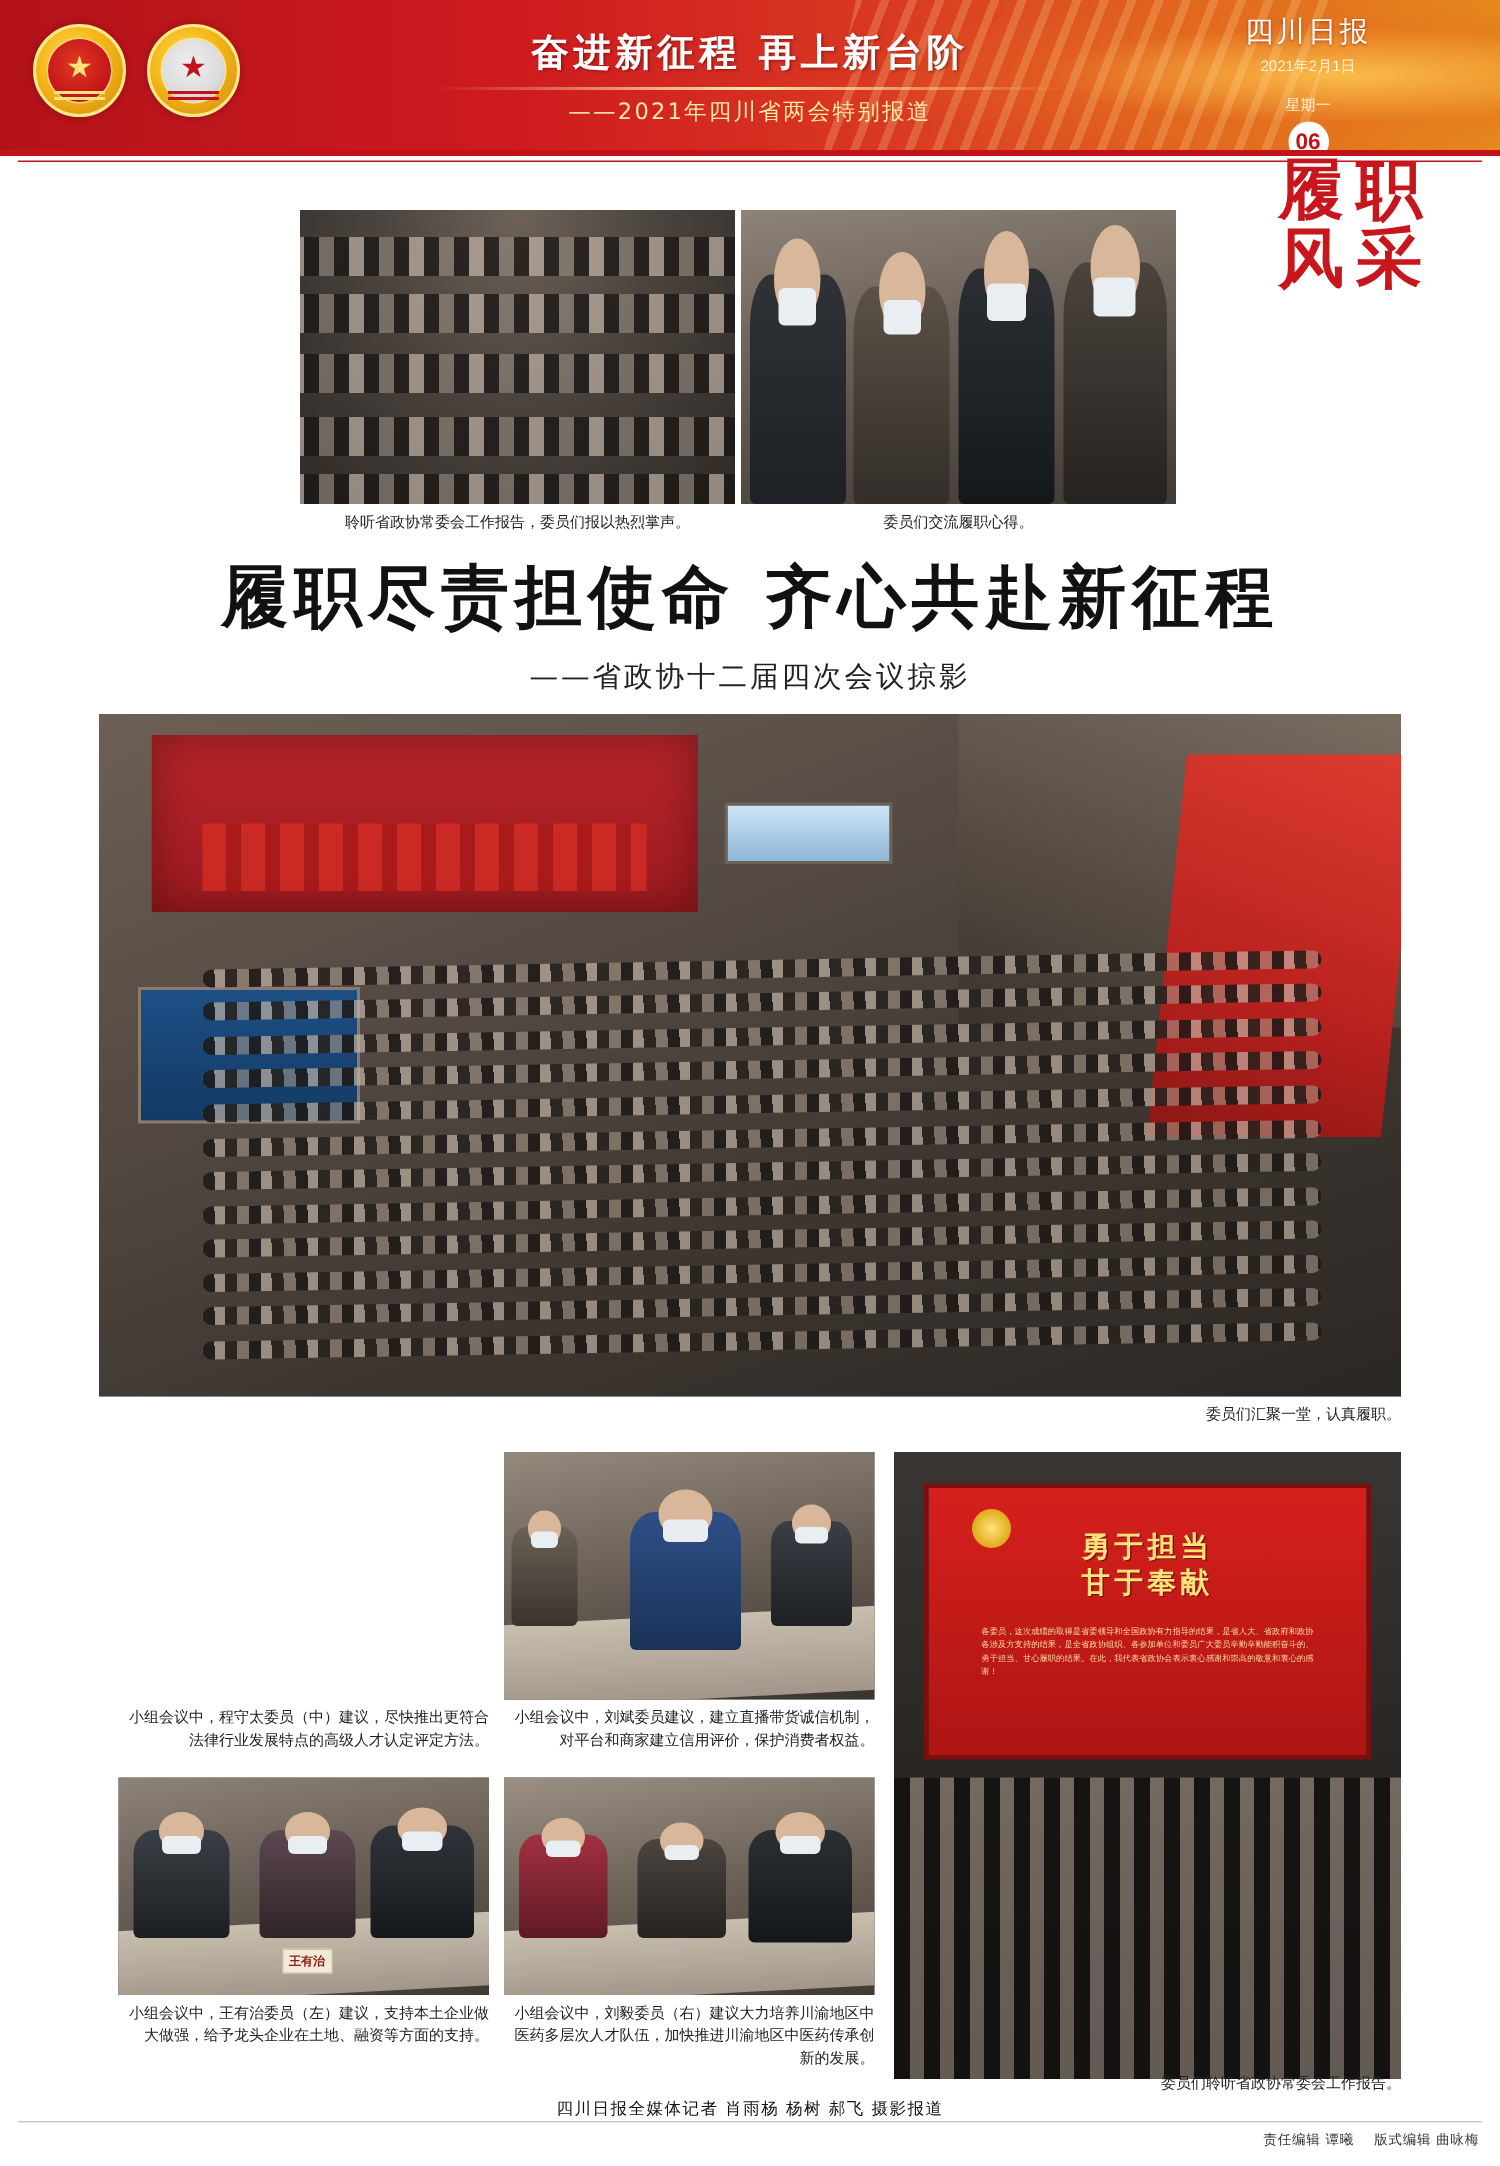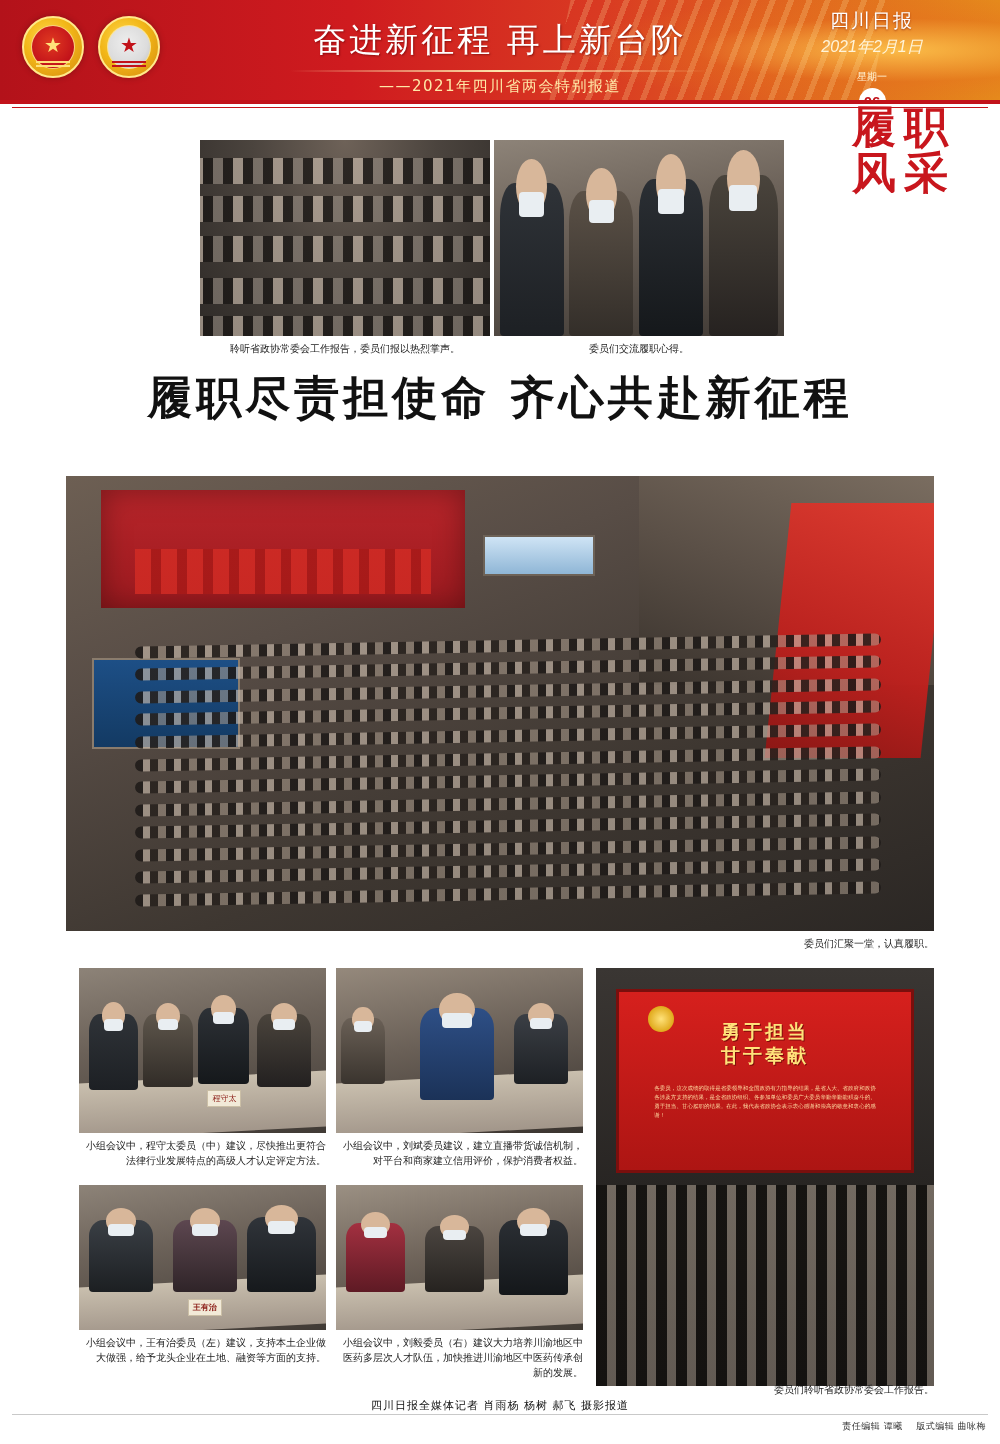--- a/index.html
+++ b/index.html
@@ -61,41 +61,41 @@
     background: repeating-linear-gradient(0deg,#ffe27a 0 2px, transparent 2px 4px);
   }
   .emblem2 .inner { background: radial-gradient(circle at 45% 40%, #eee 0%, #dcdcdc 60%, #b9b9b9 100%); }
   .emblem2 .star { color: #c2121a; }
   .emblem2 .bars { background: repeating-linear-gradient(0deg,#c2121a 0 2px, transparent 2px 4px); }
 
   .head-titles {
     position: absolute; left: 240px; top: 18px; width: 520px; text-align: center;
   }
   .head-main {
-    color: #fff; font-size: 33px; font-weight: normal; letter-spacing: 3px;
+    color: #fff; font-size: 25px; font-weight: bold; letter-spacing: 3px;
     font-family: "DejaVu Sans", sans-serif;
     text-shadow: 1px 1px 2px rgba(90,0,0,.55);
   }
   .head-rule {
     width: 420px; height: 2px; margin: 7px auto 5px;
     background: linear-gradient(90deg, rgba(255,255,255,0), rgba(255,240,180,.95), rgba(255,255,255,0));
   }
   .head-sub {
     color: #ffe9a8; font-size: 15px; letter-spacing: 1.5px;
     font-family: "DejaVu Sans", sans-serif;
   }
 
   .nameplate {
     position: absolute; right: 28px; top: 8px; width: 200px; text-align: center; color: #fff;
   }
   .np-title {
     font-family: "DejaVu Serif", serif; font-size: 19px; letter-spacing: 2px; color: #fff;
     text-shadow: 0 1px 2px rgba(120,20,0,.6);
   }
-  .np-date { font-size: 16px; margin-top: 3px; color: #fff4d8; font-style: italic; }
+  .np-date { font-size: 10px; margin-top: 3px; color: #fff4d8; }
   .np-week { font-size: 10px; color: #fff4d8; margin-top: 12px; }
   .np-num {
     margin: 4px auto 0; width: 27px; height: 27px; border-radius: 50%;
     background: #fff; color: #c2121a; font-weight: bold; font-size: 15px;
     line-height: 27px;
   }
 
   .column-badge {
     position: absolute; right: 36px; top: 104px;
     width: 120px; text-align: center;
@@ -362,20 +362,21 @@
         </div>
       <div class="person" style="left:74%; bottom:0; height:82%; width:24%; background:linear-gradient(180deg,#4a443c,#262220);">
           <div class="head"></div>
           <div class="mask"></div>
         </div>
     </div>
   </div>
   <div class="cap" style="left:494px; top:341px; width:290px;">委员们交流履职心得。</div>
 
   <div class="headline">履职尽责担使命  齐心共赴新征程</div>
+  <div class="subhead">——省政协十二届四次会议掠影</div>
 
   <div class="photo" style="left:66px; top:476px; width:868px; height:455px;">
     <div class="hall">
       <div class="stage"></div>
       <div class="flags"></div>
       <div class="screen-left"></div>
       <div class="screen-center"></div>
       <div class="balcony"></div>
       <div class="redwall"></div>
       <div class="seating">
@@ -389,42 +390,20 @@
         <div class="seatrow" style="top:56%; transform: rotate(-1deg);"></div>
         <div class="seatrow" style="top:64%; transform: rotate(-1deg);"></div>
         <div class="seatrow" style="top:72%; transform: rotate(-1deg);"></div>
         <div class="seatrow" style="top:80%; transform: rotate(-1deg);"></div>
         <div class="seatrow" style="top:88%; transform: rotate(-1deg);"></div>
       </div>
     </div>
   </div>
   <div class="cap" style="left:640px; top:936px; width:294px; text-align:right;">委员们汇聚一堂，认真履职。</div>
 
-  <div class="photo" style="left:79px; top:968px; width:247px; height:165px;">
-    <div class="smallroom">
-      <div class="table"></div>
-      <div class="person" style="left:4%;  bottom:26%; height:46%; width:20%;">
-          <div class="head"></div>
-          <div class="mask"></div>
-        </div>
-      <div class="person" style="left:26%; bottom:28%; height:44%; width:20%; background:linear-gradient(180deg,#5e564c,#312c27);">
-          <div class="head"></div>
-          <div class="mask"></div>
-        </div>
-      <div class="person" style="left:48%; bottom:30%; height:46%; width:21%; background:linear-gradient(180deg,#2d3136,#15181b);">
-          <div class="head"></div>
-          <div class="mask"></div>
-        </div>
-      <div class="person" style="left:72%; bottom:28%; height:44%; width:22%; background:linear-gradient(180deg,#4a443c,#232020);">
-          <div class="head"></div>
-          <div class="mask"></div>
-        </div>
-      <div class="nameplate-card" style="left:52%; bottom:16%;">程守太</div>
-    </div>
-  </div>
   <div class="cap left" style="left:79px; top:1138px; width:247px;">小组会议中，程守太委员（中）建议，尽快推出更符合法律行业发展特点的高级人才认定评定方法。</div>
 
   <div class="photo" style="left:336px; top:968px; width:247px; height:165px;">
     <div class="smallroom" style="background:linear-gradient(170deg,#95897c 0%, #6a6057 45%, #3a342f 100%);">
       <div class="table"></div>
       <div class="person" style="left:2%;  bottom:30%; height:40%; width:18%; background:linear-gradient(180deg,#6a6056,#3a342e);">
           <div class="head"></div>
           <div class="mask"></div>
         </div>
       <div class="person" style="left:34%; bottom:20%; height:56%; width:30%; background:linear-gradient(180deg,#2e4f86,#1b3258);">

